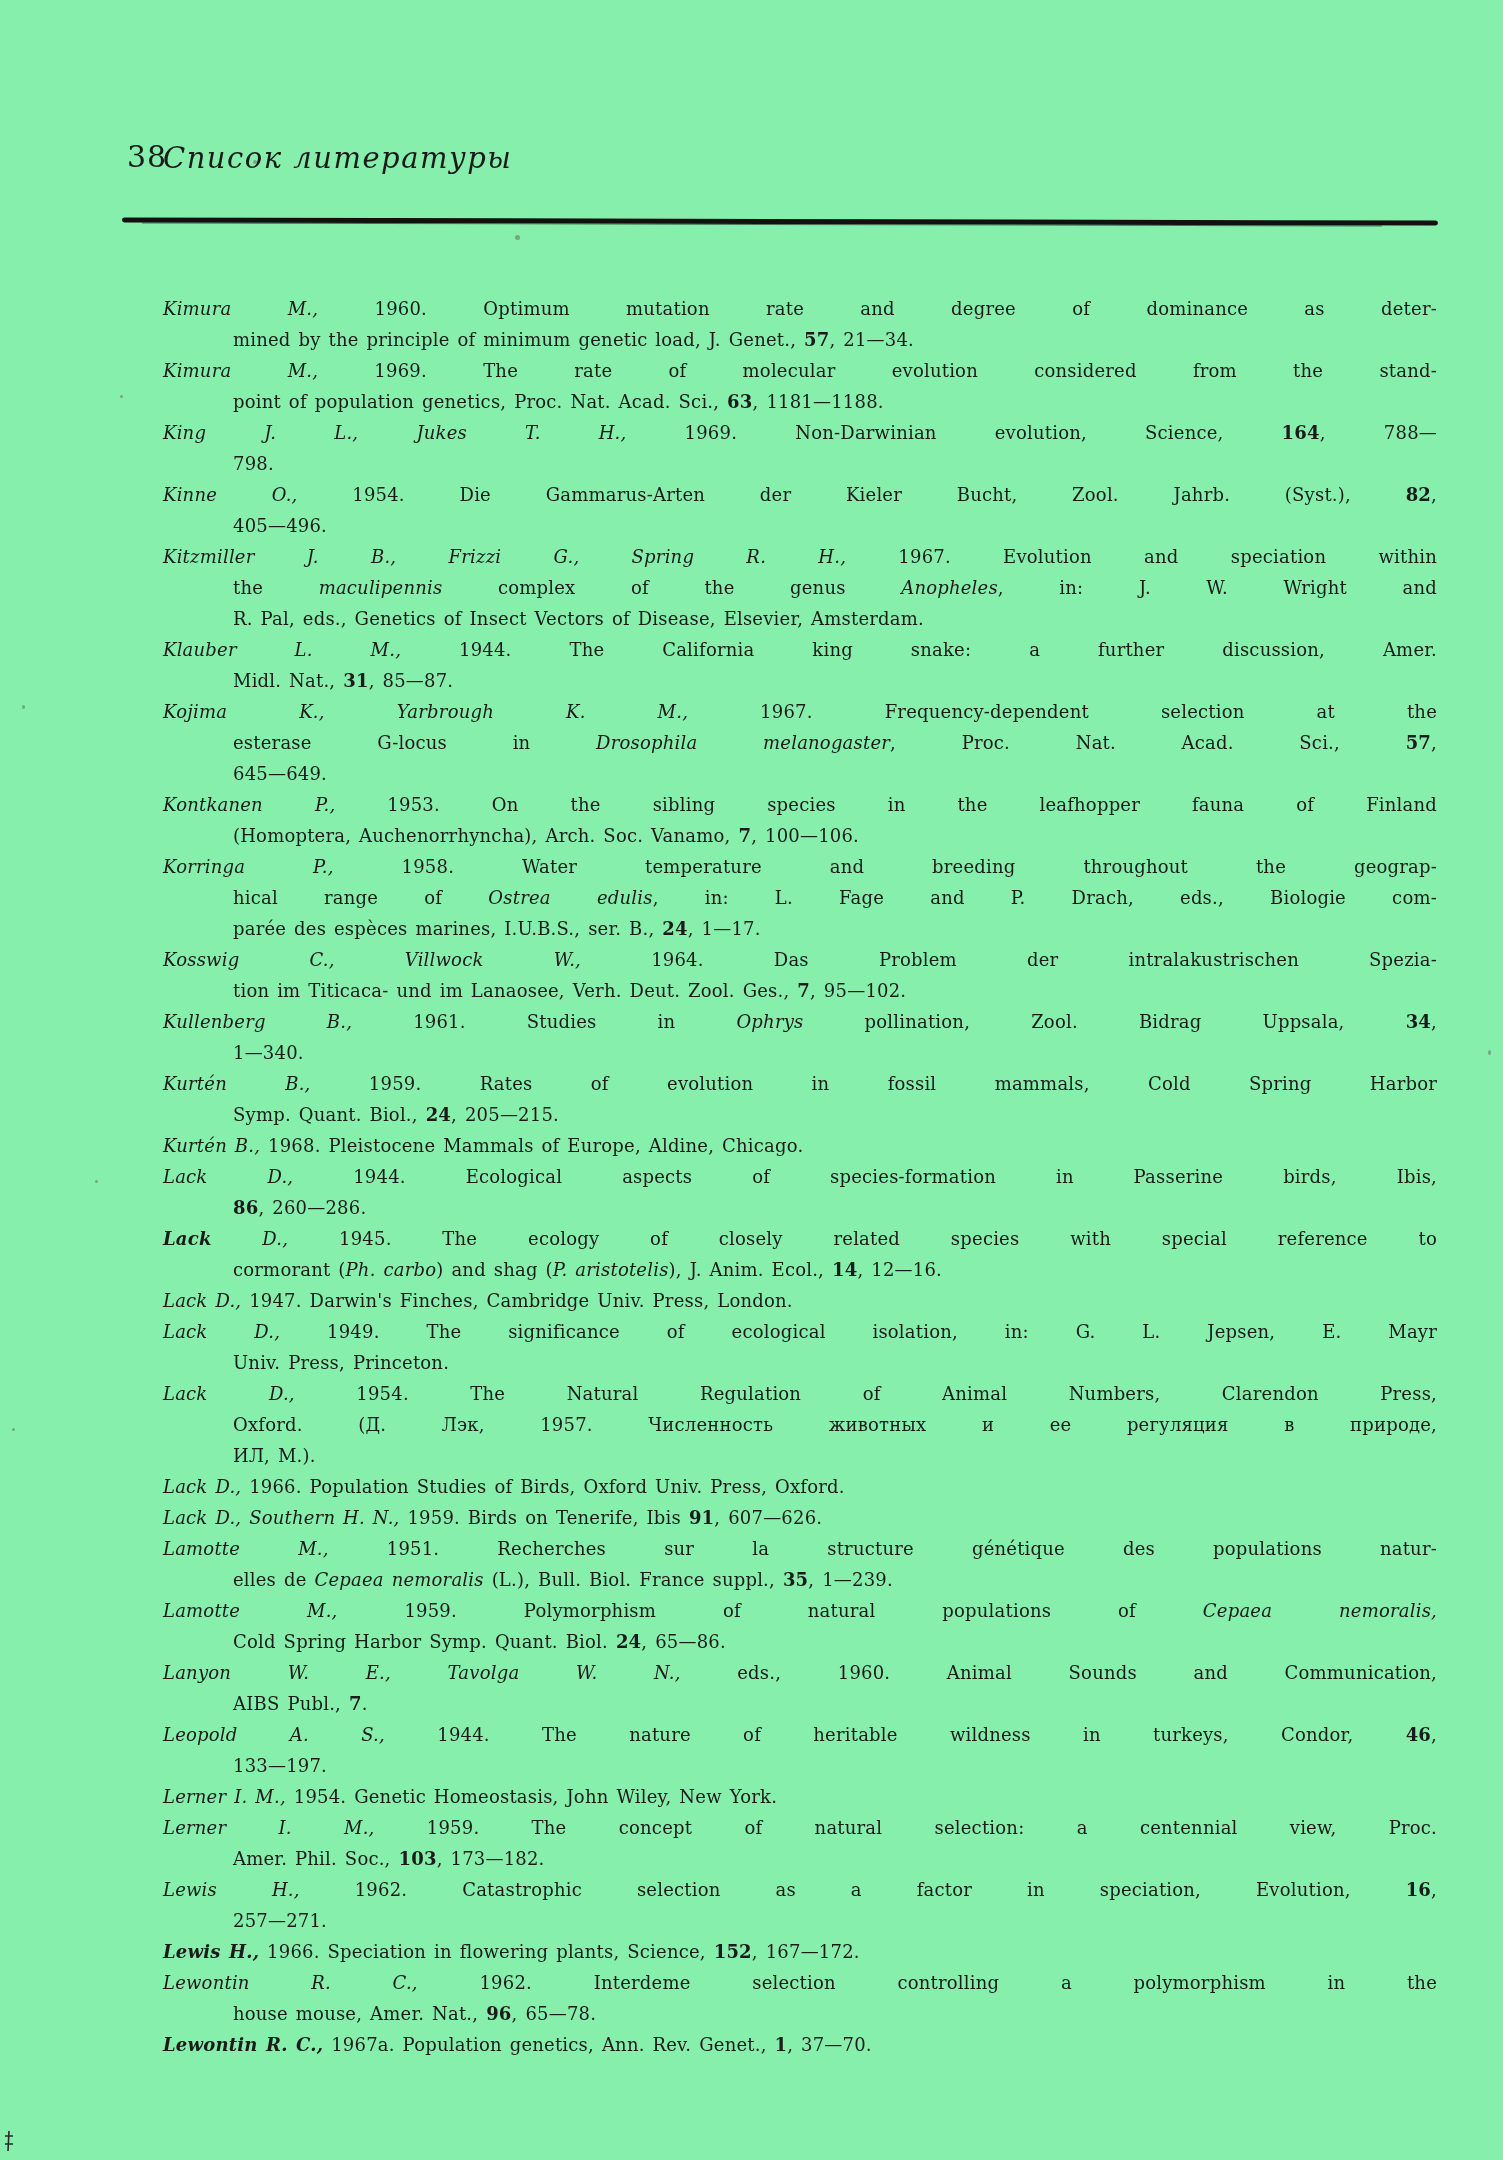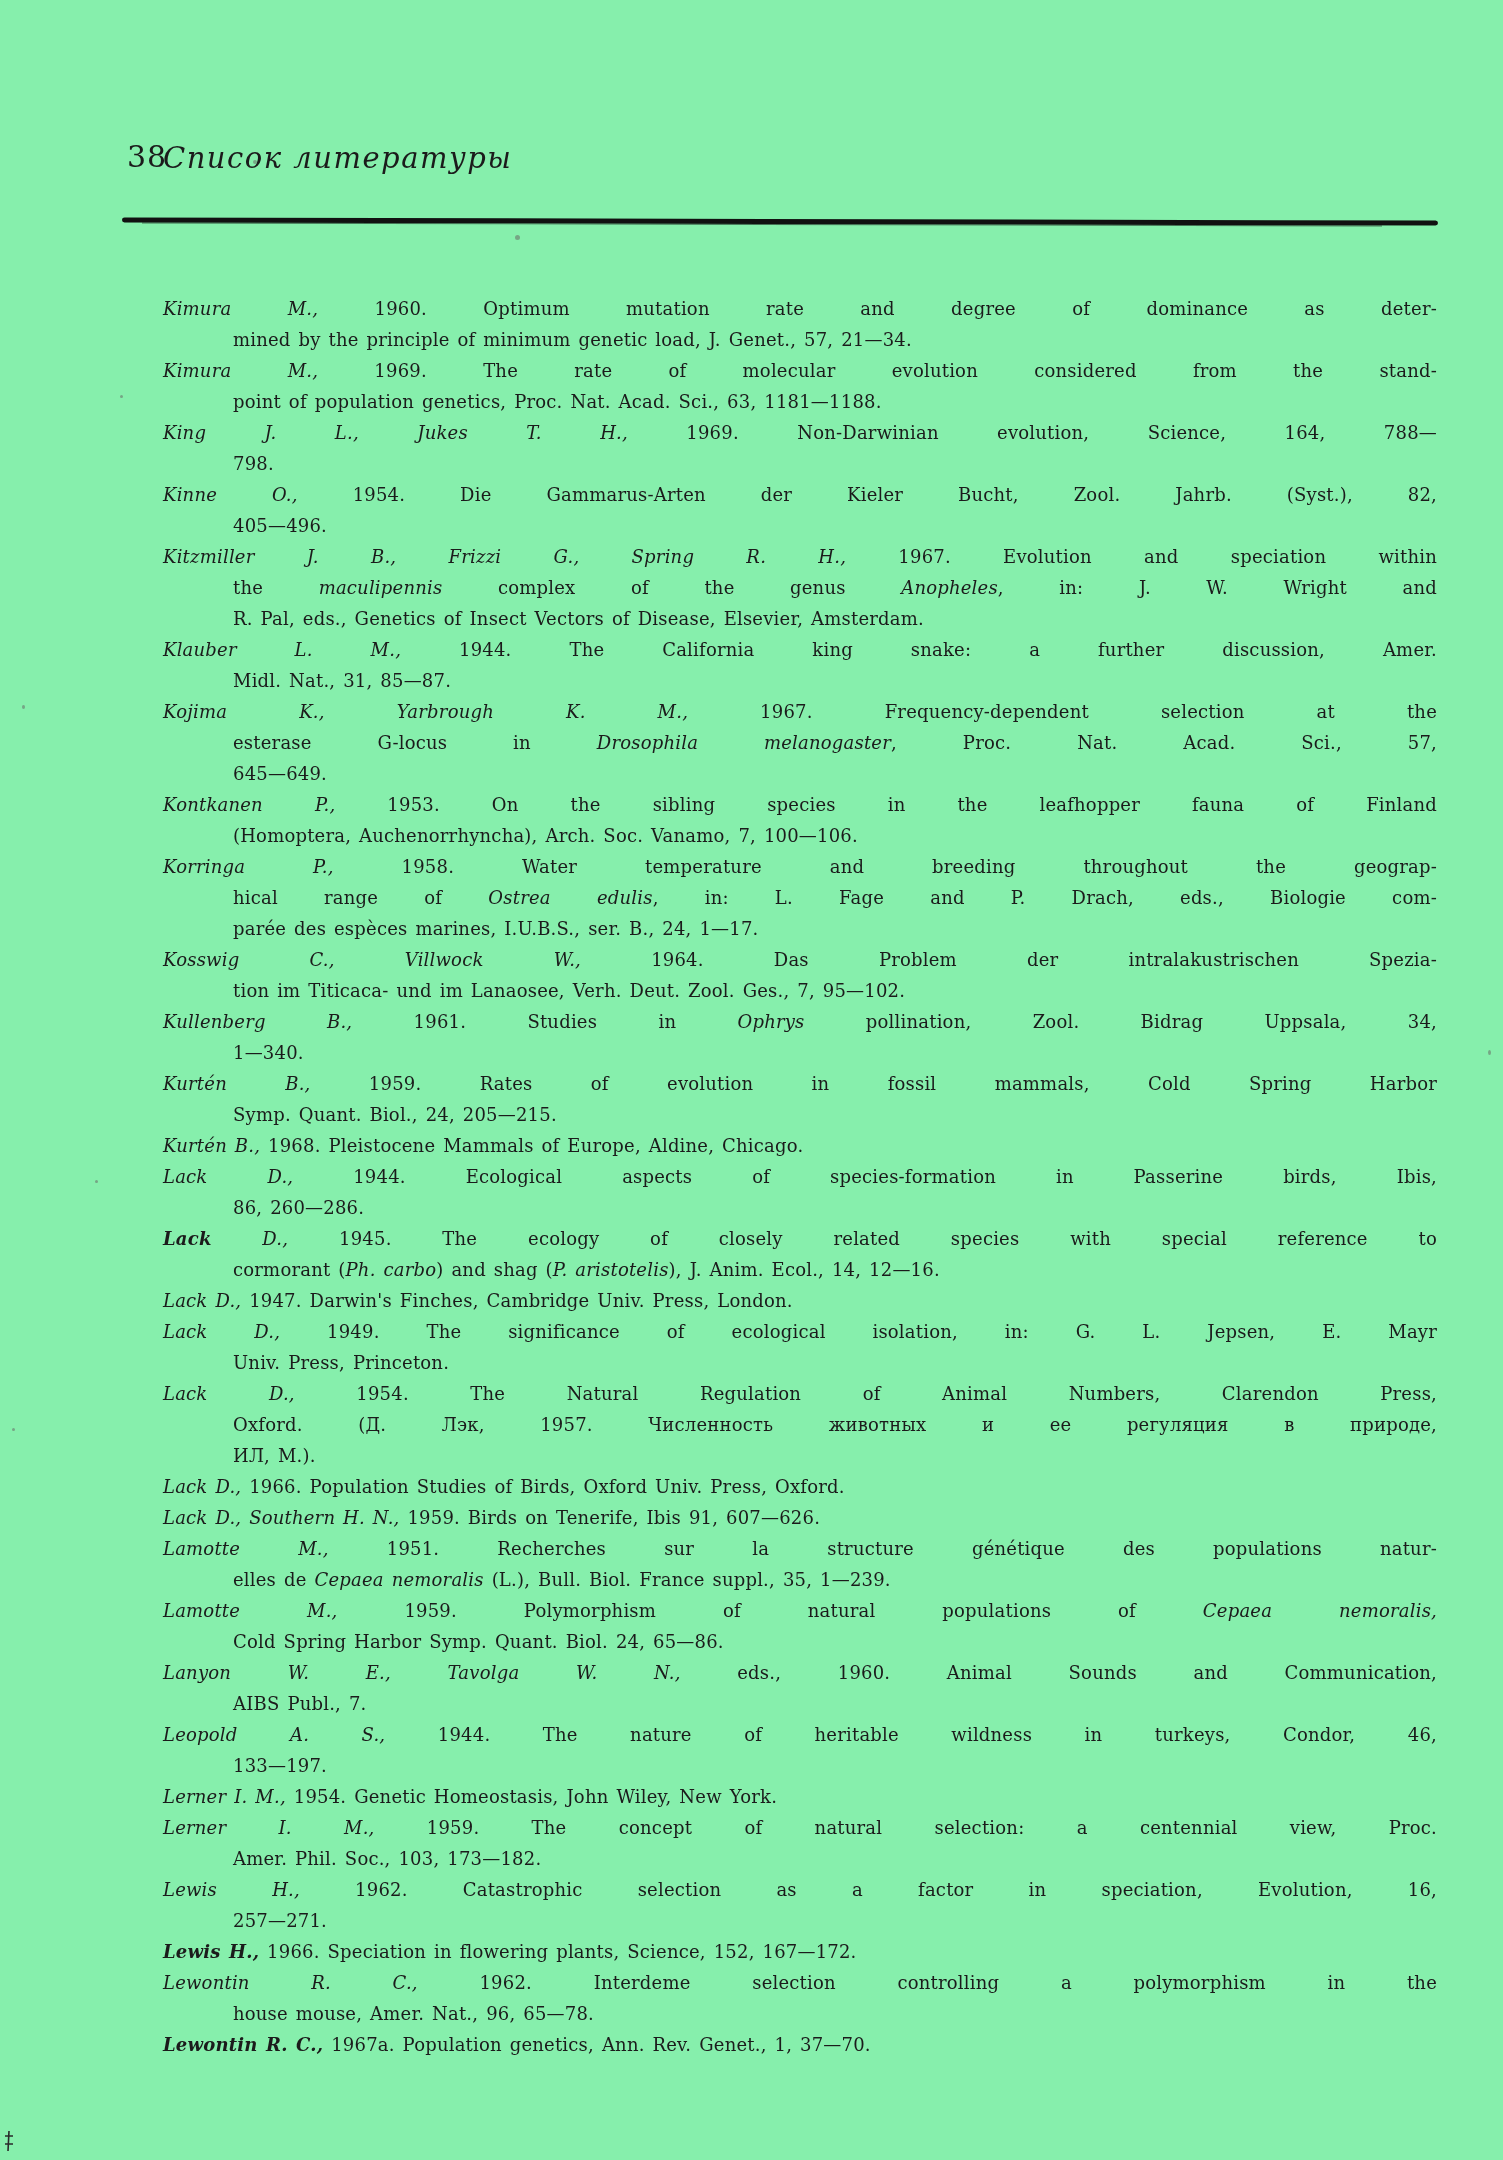--- a/index.html
+++ b/index.html
@@ -63,21 +63,21 @@
   }
   .entry { margin: 0; }
   .ln { min-height: 31px; text-align: left; }
   .ln.ind { padding-left: 70px; }
   .ln.just {
     text-align: justify;
     text-align-last: justify;
     -moz-text-align-last: justify;
   }
   .ln span.i  { font-style: italic; }
-  .ln span.b  { font-weight: normal; }
+  .ln span.b  { font-weight: bold; }
   .ln span.bi { font-weight: bold; font-style: italic; }
   .speck {
     position: absolute;
     border-radius: 50%;
     background: #6a6a66;
     opacity: 0.55;
   }
   .ink-mark {
     position: absolute;
     left: 3px;

